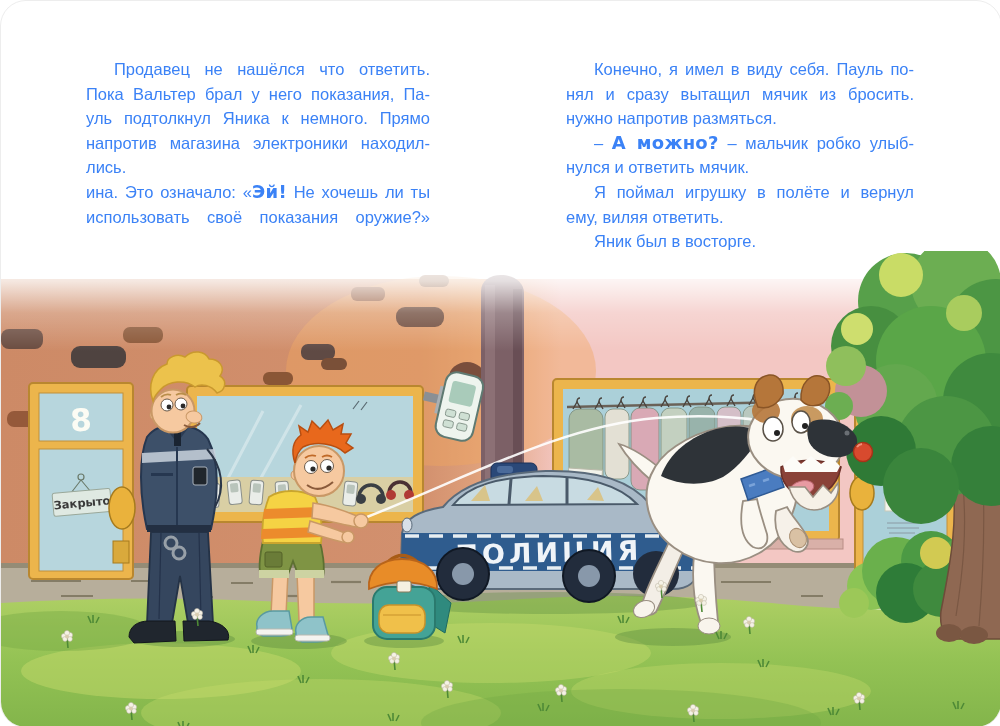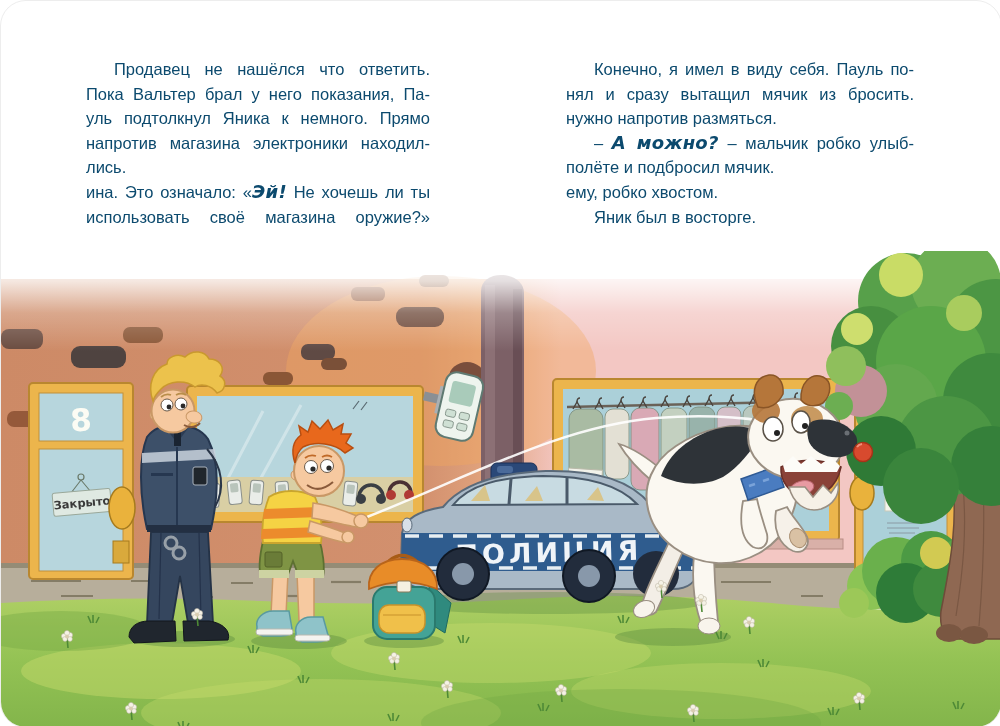--- a/index.html
+++ b/index.html
@@ -6,54 +6,54 @@
   .page{
     position:relative; width:1000px; height:726px; background:#ffffff;
     border-radius:26px; overflow:hidden; border:1px solid #ededed;
     font-family:"Liberation Sans",sans-serif;
   }
   .text-layer{position:absolute; top:56px; left:0; right:0; z-index:3;}
   .col{position:absolute; top:0;}
   .col[data-col="0"]{left:85px; width:344px;}
   .col[data-col="1"]{left:565px; width:348px;}
   .line{
-    font-size:16.5px; line-height:24.6px; color:#0c4a6e;
+    font-size:16.5px; line-height:24.6px; color:#3b82f6;
     text-align:justify; text-align-last:left; white-space:normal;
   }
   .line.j{text-align-last:justify;}
   .line.ind{text-indent:28px;}
   .comic{
     font-family:"DejaVu Sans",sans-serif; font-weight:700; font-size:18px;
     letter-spacing:.3px;
-    font-style:italic;
   }
   .scene{position:absolute; left:0; top:250px; width:1000px; height:476px; z-index:1;}
 </style>
 </head>
 <body>
 
 <div class="page">
 
   <div class="text-layer">
     <div class="col" data-col="0">
         <div class="line j ind"><span>Продавец не нашёлся что ответить.</span></div>
         <div class="line j"><span>Пока Вальтер брал у него показания, Па-</span></div>
         <div class="line j"><span>уль подтолкнул Яника к немного. Прямо</span></div>
         <div class="line j"><span>напротив магазина электроники находил-</span></div>
         <div class="line"><span>лись.</span></div>
         <div class="line j"><span>ина. Это означало: «</span><span class="comic">Эй!</span><span> Не хочешь ли ты</span></div>
-        <div class="line j"><span>использовать своё магазина оружие?»</span></div>
+        <div class="line j"><span>использовать своё показания оружие?»</span></div>
       </div>
     <div class="col" data-col="1">
         <div class="line j ind"><span>Конечно, я имел в виду себя. Пауль по-</span></div>
         <div class="line j"><span>нял и сразу вытащил мячик из бросить.</span></div>
         <div class="line"><span>нужно напротив размяться.</span></div>
         <div class="line j ind"><span>– </span><span class="comic">А можно?</span><span> – мальчик робко улыб-</span></div>
-        <div class="line"><span>полёте и подбросил мячик.</span></div>
-        <div class="line"><span>ему, робко хвостом.</span></div>
+        <div class="line"><span>нулся и ответить мячик.</span></div>
+        <div class="line j ind"><span>Я поймал игрушку в полёте и вернул</span></div>
+        <div class="line"><span>ему, виляя ответить.</span></div>
         <div class="line ind"><span>Яник был в восторге.</span></div>
       </div>
   </div>
 
   <svg class="scene" viewBox="0 -20 1000 476">
     <defs>
       <linearGradient id="gWash" x1="0" y1="0" x2="0" y2="1">
         <stop offset="0" stop-color="#ffffff" stop-opacity="1"></stop>
         <stop offset="0.3" stop-color="#ffffff" stop-opacity="0.8"></stop>
         <stop offset="0.62" stop-color="#ffffff" stop-opacity="0.25"></stop>

